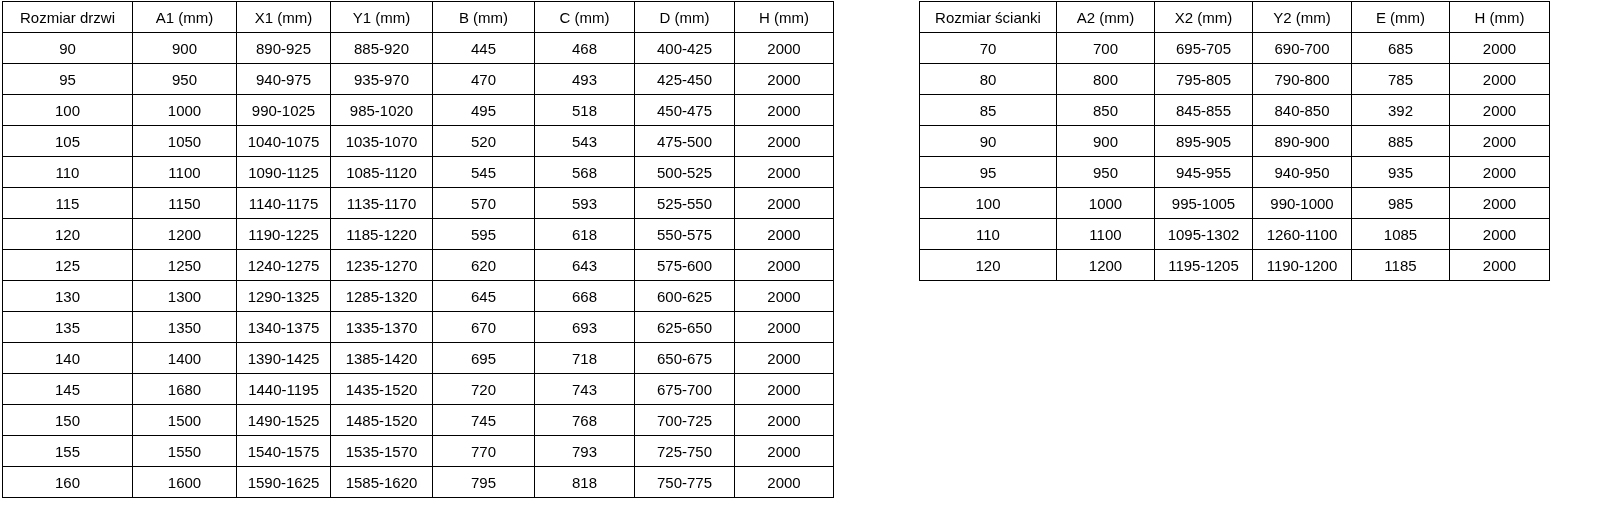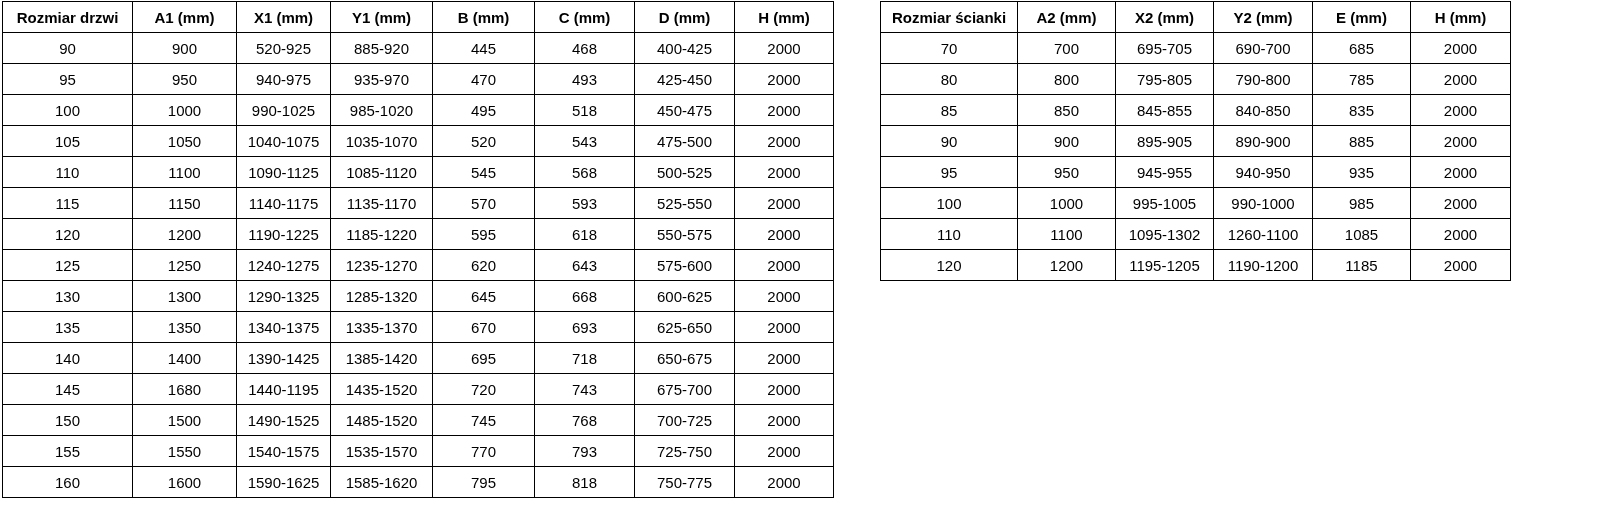--- a/index.html
+++ b/index.html
@@ -27,33 +27,33 @@
   table.spec th, table.spec td {
     border: 1px solid #000000;
     text-align: center;
     vertical-align: middle;
     font-size: 15px;
     padding: 0 2px;
     overflow: hidden;
     white-space: nowrap;
   }
   table.spec th {
-    font-weight: bold;
+    font-weight: normal;
   }
   table.spec td {
     font-weight: normal;
   }
   #left-table {
     left: 2px;
     top: 1px;
     width: 831px;
   }
   #left-table tr { height: 31px; }
   #right-table {
-    left: 880px;
+    left: 919px;
     top: 1px;
     width: 630px;
   }
   #right-table tr { height: 31px; }
 </style>
 </head>
 <body>
 
 <div class="canvas">
 
@@ -77,21 +77,21 @@
           <th>B (mm)</th>
           <th>C (mm)</th>
           <th>D (mm)</th>
           <th>H (mm)</th>
         </tr>
       </thead>
       <tbody>
         <tr>
           <td>90</td>
           <td>900</td>
-          <td>520-925</td>
+          <td>890-925</td>
           <td>885-920</td>
           <td>445</td>
           <td>468</td>
           <td>400-425</td>
           <td>2000</td>
         </tr>
         <tr>
           <td>95</td>
           <td>950</td>
           <td>940-975</td>
@@ -268,21 +268,21 @@
           <td>795-805</td>
           <td>790-800</td>
           <td>785</td>
           <td>2000</td>
         </tr>
         <tr>
           <td>85</td>
           <td>850</td>
           <td>845-855</td>
           <td>840-850</td>
-          <td>835</td>
+          <td>392</td>
           <td>2000</td>
         </tr>
         <tr>
           <td>90</td>
           <td>900</td>
           <td>895-905</td>
           <td>890-900</td>
           <td>885</td>
           <td>2000</td>
         </tr>

